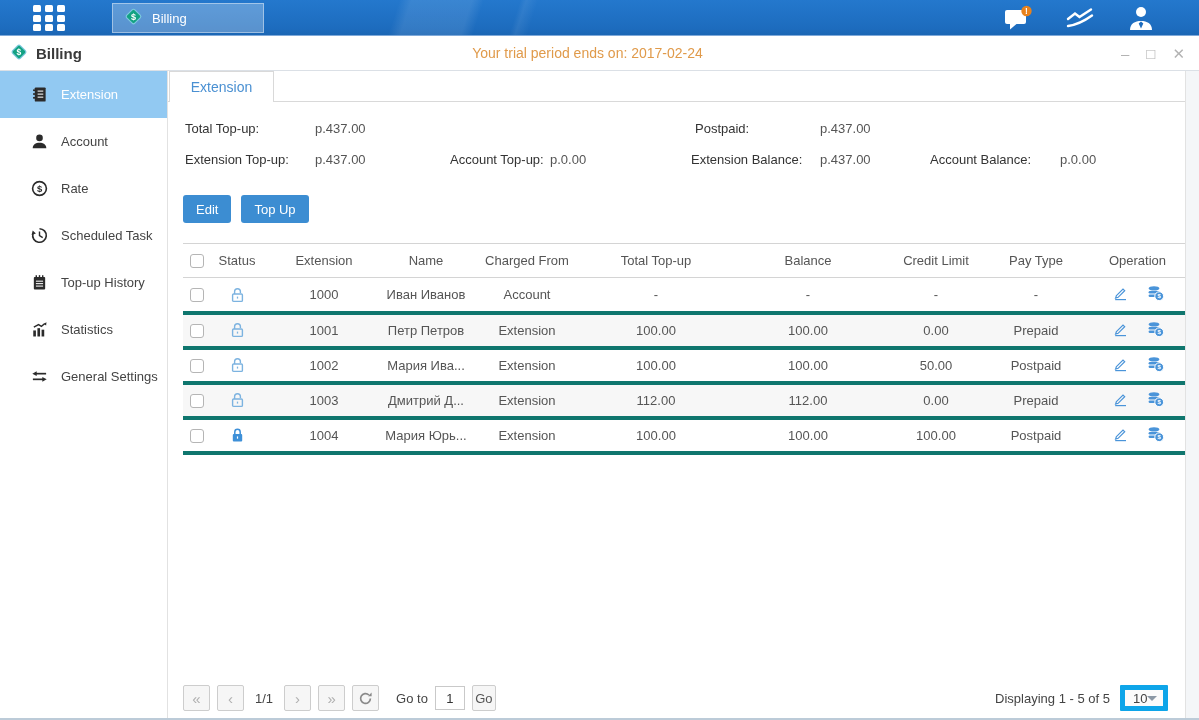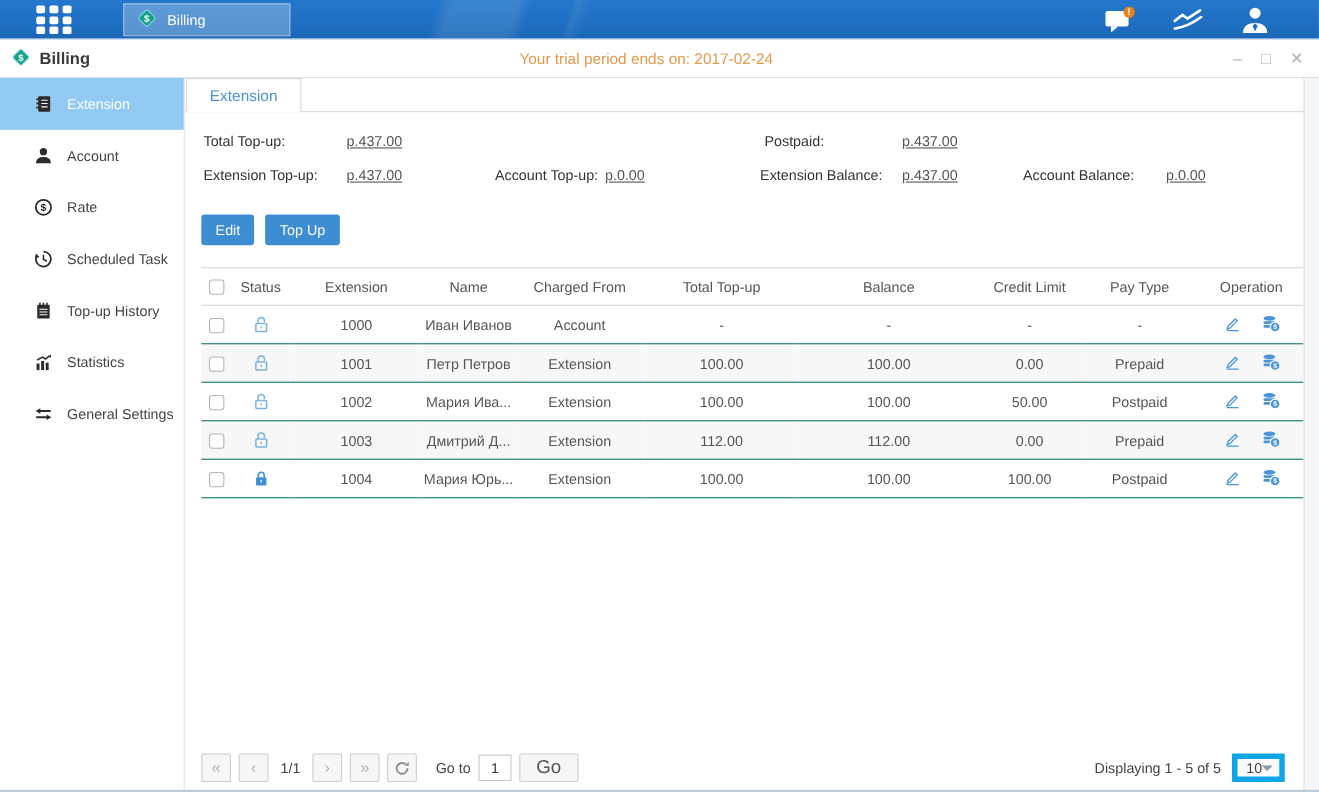--- a/index.html
+++ b/index.html
@@ -33,41 +33,41 @@
 
   .content { position:relative; flex:1; background:#fff; }
   .scroll-gutter { position:absolute; top:0; right:0; bottom:0; width:14px; background:#f4f6f8; border-left:1px solid #e2e2e2; }
 
   .tabstrip { position:relative; height:31px; border-bottom:1px solid #d9d9d9; margin-right:14px; }
   .tab-active { position:absolute; left:1px; top:0; width:105px; height:31px; background:#fff; border:1px solid #d9d9d9; border-bottom:none; display:flex; align-items:center; justify-content:center; color:#4a90d2; font-size:14px; z-index:2; cursor:default; }
 
   .summary { position:relative; height:72px; margin:13px 15px 0; }
   .summary span { position:absolute; white-space:nowrap; }
   .sum-label { font-weight:normal; color:#333; }
-  .sum-value { color:#555;text-decoration:underline; }
+  .sum-value { color:#555; }
 
   .actions { margin:8px 0 0 15px; display:flex; gap:10px; }
   .btn-primary { background:#3c8dd2; color:#fff; border:none; border-radius:3px; height:28px; padding:0 13px; font-size:13px; font-family:inherit; cursor:pointer; }
 
   table.ext-table { margin:20px 0 11px 15px; width:1002px; border-collapse:collapse; table-layout:fixed; }
   .ext-table th { height:34px; font-weight:normal; color:#555; border-top:1px solid #d4d4d4; border-bottom:1px solid #d4d4d4; text-align:center; font-size:13px; }
-  .ext-table td { height:35px; text-align:center; color:#555; border-bottom:1px solid #0f766e; font-size:13px; white-space:nowrap; overflow:hidden; }
+  .ext-table td { height:35px; text-align:center; color:#555; border-bottom:4px solid #0f766e; font-size:13px; white-space:nowrap; overflow:hidden; }
   .ext-table tr.alt { background:#f7f7f7; }
   .checkbox { display:inline-block; width:14px; height:14px; border:1px solid #b5b5b5; border-radius:3px; background:#fff; vertical-align:middle; cursor:pointer; }
   .cell-icon { display:inline-flex; vertical-align:middle; cursor:pointer; }
   .op-icons { display:inline-flex; gap:18px; align-items:center; }
 
   
   .pagination-bar { position:absolute; left:15px; right:14px; bottom:8px; height:28px; display:flex; align-items:center; }
   .pg-left { display:flex; align-items:center; gap:7px; }
   .pgbtn { width:27px; height:26px; border:1px solid #cdcdcd; background:#f6f6f6; border-radius:2px; color:#b0b0b0; display:flex; align-items:center; justify-content:center; font-size:15px; cursor:pointer; }
   .pg-indicator { color:#444; padding:0 4px; }
   .goto-label { color:#444; margin-left:10px; }
   .goto-input { width:30px; height:24px; border:1px solid #c9c9c9; text-align:center; font-size:13px; font-family:inherit; color:#333; }
-  .go-btn { width:54px; color:#555; font-size:17px; }
+  .go-btn { width:24px; color:#555; font-size:13px; }
   .pg-right { margin-left:auto; margin-right:17px; display:flex; align-items:center; gap:10px; }
   .displaying { color:#444; }
   .page-size { width:48px; height:26px; border:5px solid #0ea5e9; background:#fbfbfb; display:flex; align-items:center; cursor:pointer; border-radius:1px; }
   .page-size .ps-value { padding-left:8px; color:#444; }
   .ps-caret { width:0; height:0; border-left:5px solid transparent; border-right:5px solid transparent; border-top:5px solid #8b98a5; margin-left:auto; margin-right:6px; }
 
   .bottom-edge { position:absolute; left:0; right:0; bottom:0; height:2px; background:#bccbd8; }
 </style>
 </head>
 <body>

